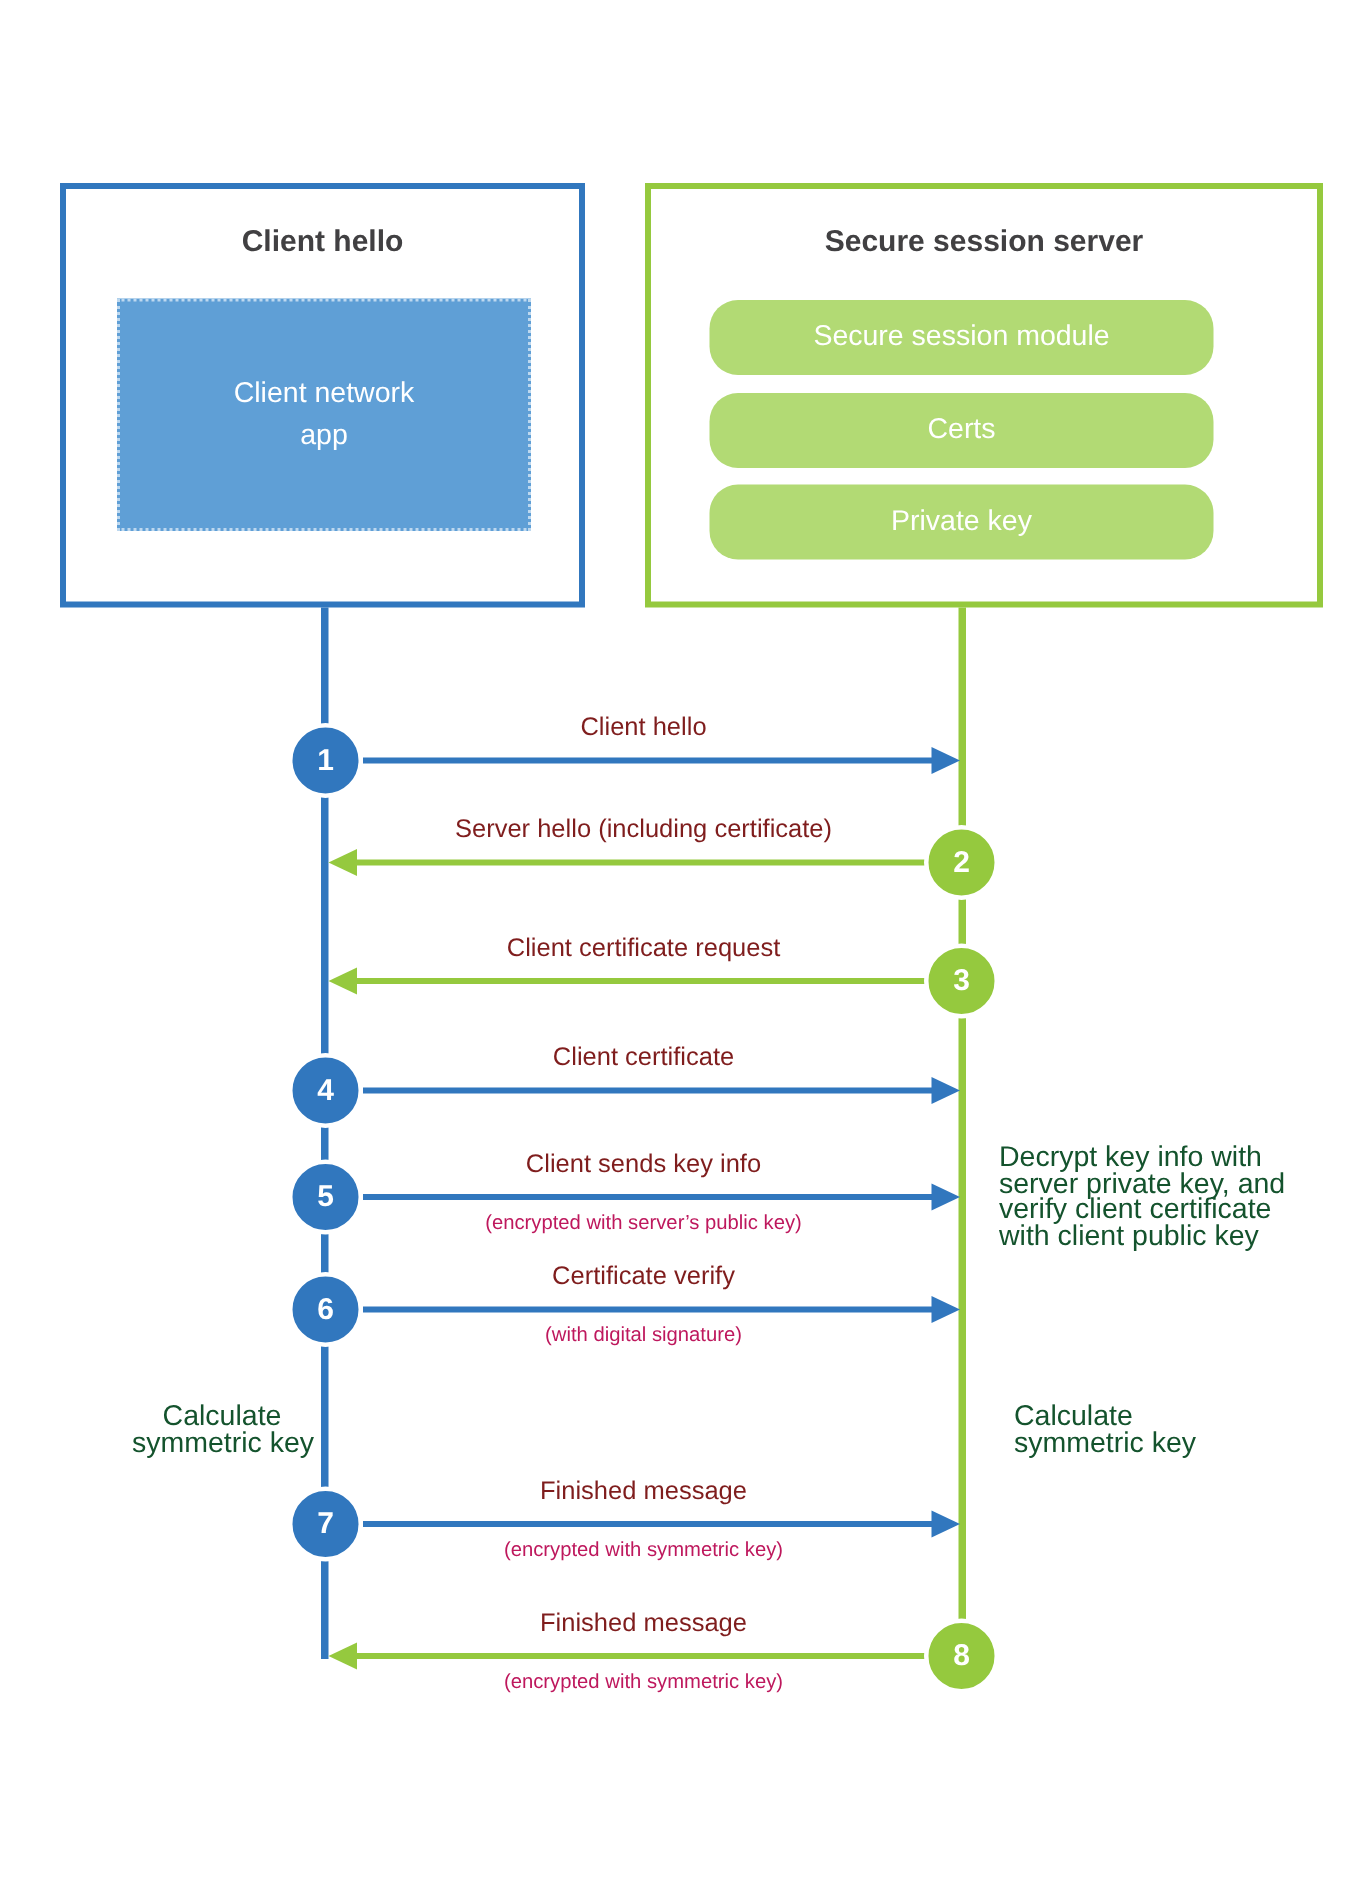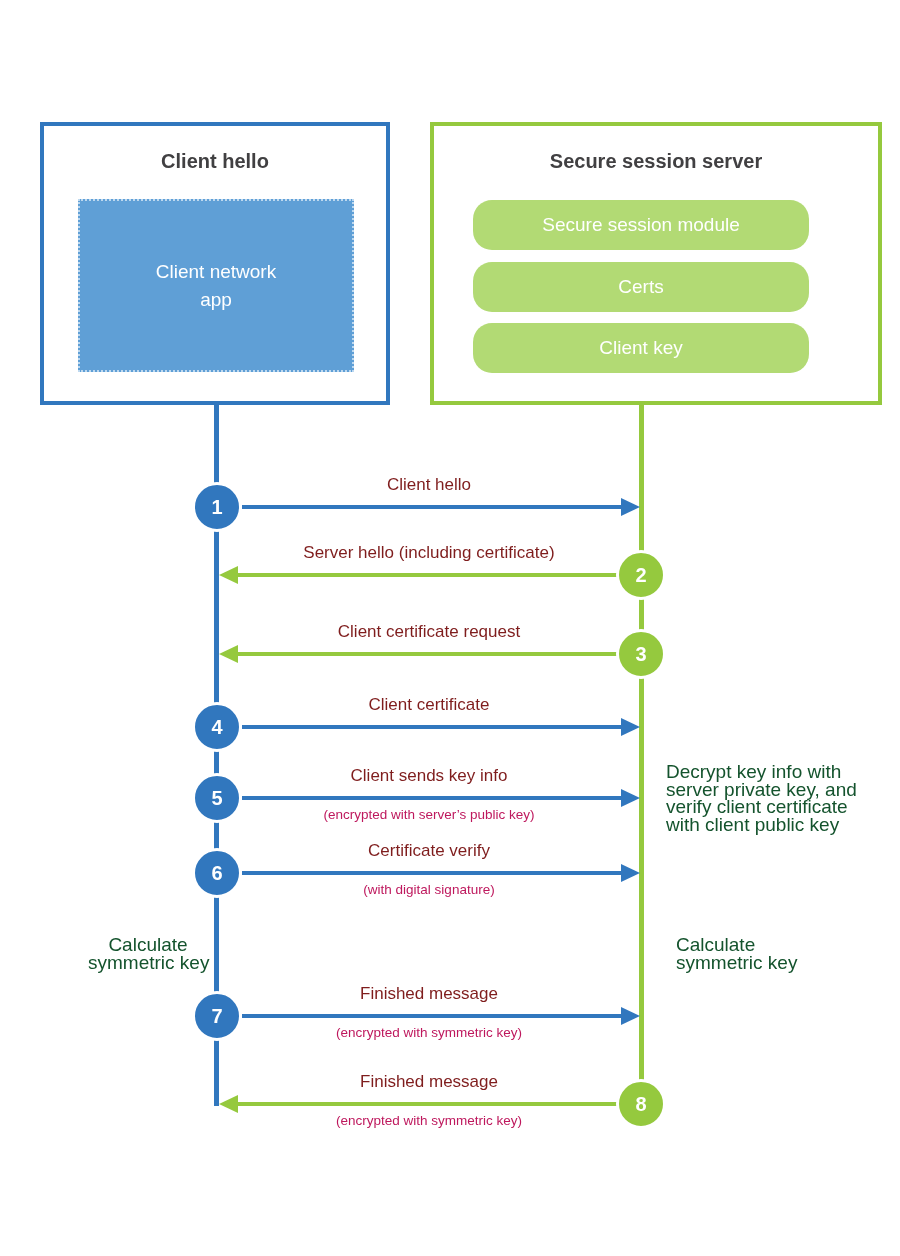--- a/index.html
+++ b/index.html
@@ -19,21 +19,21 @@
 
   
   .actor-box{position:absolute;top:122px;height:283px;box-sizing:border-box;background:#fff;}
   .actor-box.client{left:40px;width:350px;border:4px solid var(--blue);}
   .actor-box.server{left:430px;width:452px;border:4px solid var(--green);}
   .actor-title{
     position:absolute;left:0;right:0;top:24px;text-align:center;
     font-size:20px;font-weight:bold;color:#414042;
   }
   .app-rect{
-    position:absolute;left:34px;top:73px;width:276px;height:173px;
+    position:absolute;left:34px;top:73px;width:276px;height:155px;
     background:var(--blue_fill);border:2px dotted #bdd8ef;box-sizing:border-box;
     display:flex;align-items:center;justify-content:center;
   }
   .app-rect .app-text{color:#fff;font-size:19px;text-align:center;line-height:28px;}
   .module-bar{
     position:absolute;left:39px;width:336px;height:50px;background:var(--green_fill);
     display:flex;align-items:center;justify-content:center;
     color:#fff;font-size:19px;border-radius:19px;
   }
   .module-bar.m0{top:74px;}
@@ -86,21 +86,21 @@
         <div>Client network</div>
         <div>app</div>
       </div>
     </div>
   </div>
 
   <div class="actor-box server">
     <div class="actor-title">Secure session server</div>
     <div class="module-bar m0">Secure session module</div>
     <div class="module-bar m1">Certs</div>
-    <div class="module-bar m2">Client key</div>
+    <div class="module-bar m2">Private key</div>
   </div>
 
   <div class="lifeline client"></div>
   <div class="lifeline server"></div>
 
   <div class="step client" style="top:507px">
     <div class="circle">
         <span>1</span>
       </div>
     <div class="hline"></div>

